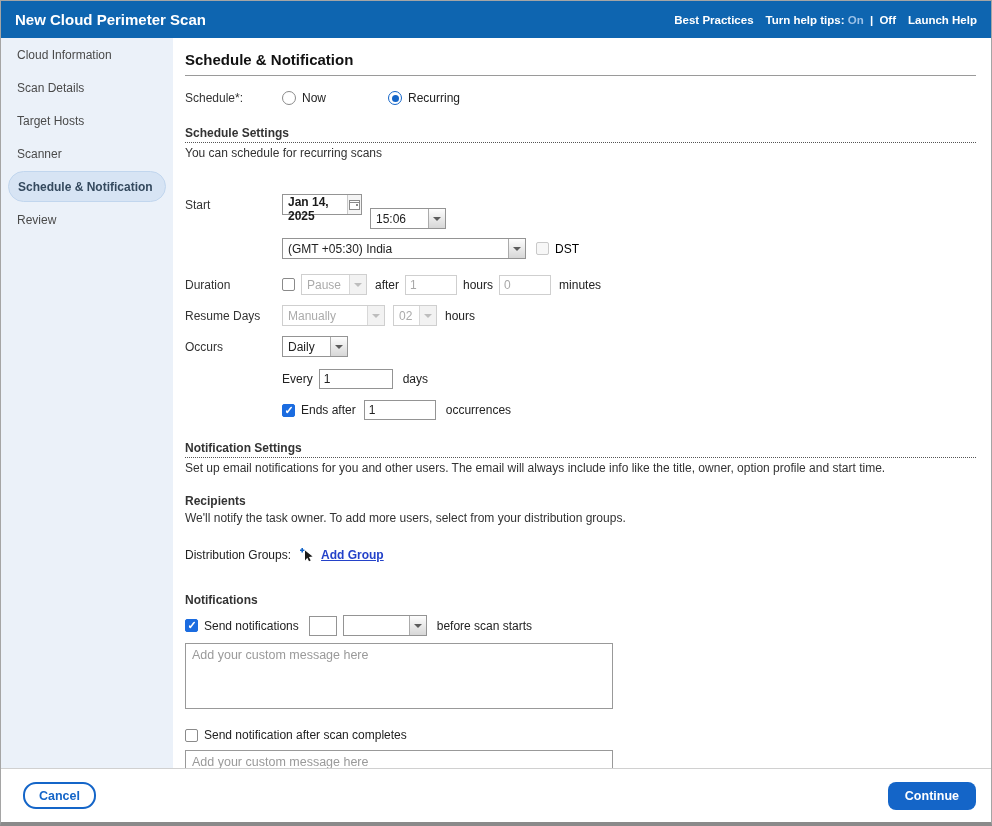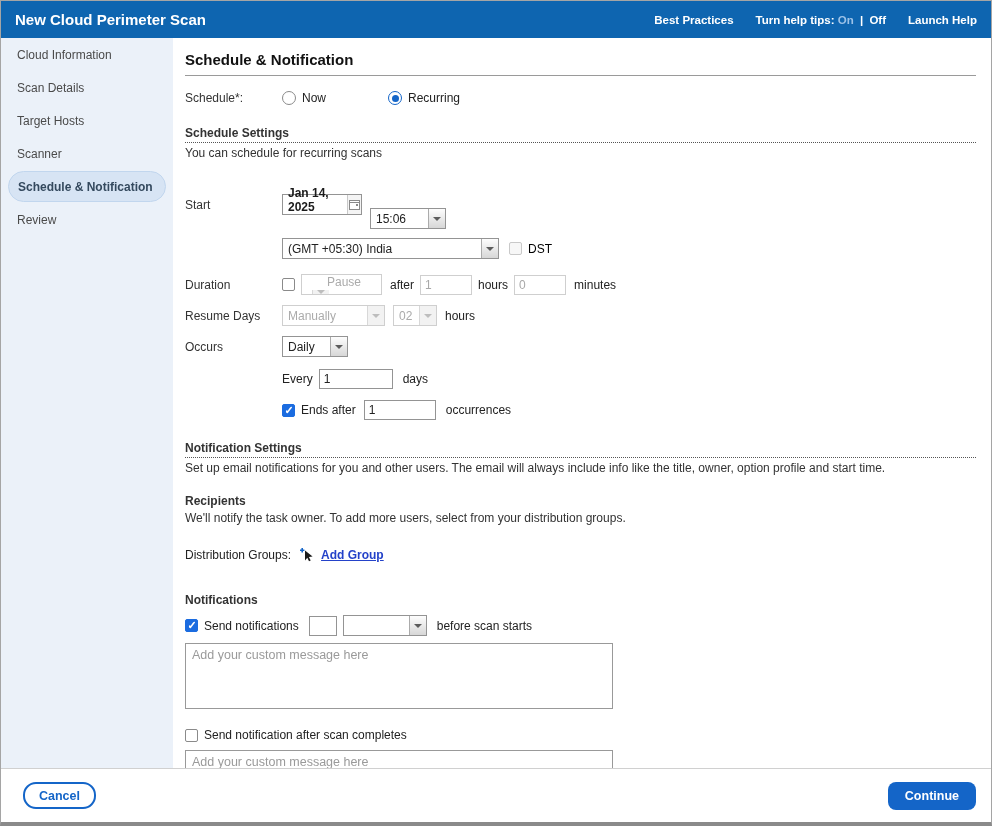--- a/index.html
+++ b/index.html
@@ -14,21 +14,21 @@
     overflow: hidden;
   }
 
   
   .hdr {
     height: 37px; background: #0e65b0; color: #fff;
     display: flex; align-items: center; justify-content: space-between;
     padding: 0 14px; flex: 0 0 auto;
   }
   .hdr-title { font-size: 15px; font-weight: bold; }
-  .hdr-right { display: flex; align-items: center; gap: 22px; font-size: 11.5px; font-weight: bold; }
+  .hdr-right { display: flex; align-items: center; gap: 12px; font-size: 11.5px; font-weight: bold; }
   .hdr-link { cursor: pointer; white-space: nowrap; }
   .help-on { color: #9cc2e8; }
   .help-sep { color: #fff; padding: 0 3px; }
 
   
   .bodyrow { flex: 1 1 auto; display: flex; min-height: 0; }
   .sidebar { width: 172px; flex: 0 0 auto; background: #ebf1f9; }
   .side-item {
     height: 33px; display: flex; align-items: center;
     padding: 0 16px; font-size: 12px; color: #4a4a4a; cursor: pointer;
@@ -70,21 +70,21 @@
     background: linear-gradient(#fdfdfd, #d7d7d7);
     border-left: 1px solid #ababab;
     display: flex; align-items: center; justify-content: center;
   }
   .caret { width: 0; height: 0; border-left: 4px solid transparent; border-right: 4px solid transparent; border-top: 4px solid #5c5c5c; }
   .sel.dis { border-color: #cfcfcf; color: #ababab; cursor: default; }
   .sel.dis .sel-btn { background: #f2f2f2; border-left-color: #d8d8d8; }
   .sel.dis .caret { border-top-color: #bdbdbd; }
 
   .datebox {
-    display: inline-flex; align-items: flex-end; border: 1px solid #949494;
+    display: inline-flex; align-items: flex-start; border: 1px solid #949494;
     background: #fff; height: 21px; padding-left: 5px; cursor: pointer;
   }
   .datebox .dval { font-weight: bold; color: #1a1a1a; padding-right: 8px; }
   .cal-btn {
     width: 19px; align-self: stretch; border-left: 1px solid #c9c9c9;
     background: #f4f4f4; display: flex; align-items: center; justify-content: center;
   }
 
   .cb {
     width: 13px; height: 13px; flex: 0 0 auto; display: inline-block;
@@ -208,38 +208,38 @@
         <span class="sel" style="width:76px;margin-top:28px;">
           <span>15:06</span>
           <span class="sel-btn">
               <span class="caret"></span>
             </span>
         </span>
       </div>
 
       
       <div class="frow indent" style="margin-top:9px;">
-        <span class="sel" style="width:217px;text-align:center;">
+        <span class="sel" style="width:244px;text-align:center;">
           <span>(GMT +05:30) India</span>
           <span class="sel-btn">
               <span class="caret"></span>
             </span>
         </span>
         <span class="gap10"></span>
         <span class="cb dis"></span>
         <span class="gap6"></span>
         <span class="muted">DST</span>
       </div>
 
       
       <div class="frow" style="margin-top:15px;">
         <div class="flabel">Duration</div>
         <span class="cb"></span>
         <span class="gap6"></span>
-        <span class="sel dis" style="width:81px;flex-direction:column;">
+        <span class="sel dis" style="width:66px;">
           <span>Pause</span>
           <span class="sel-btn">
               <span class="caret"></span>
             </span>
         </span>
         <span class="gap8"></span>
         <span>after</span>
         <span class="gap6"></span>
         <input class="txt dis" style="width: 52px;" value="1">
         <span class="gap6"></span>

